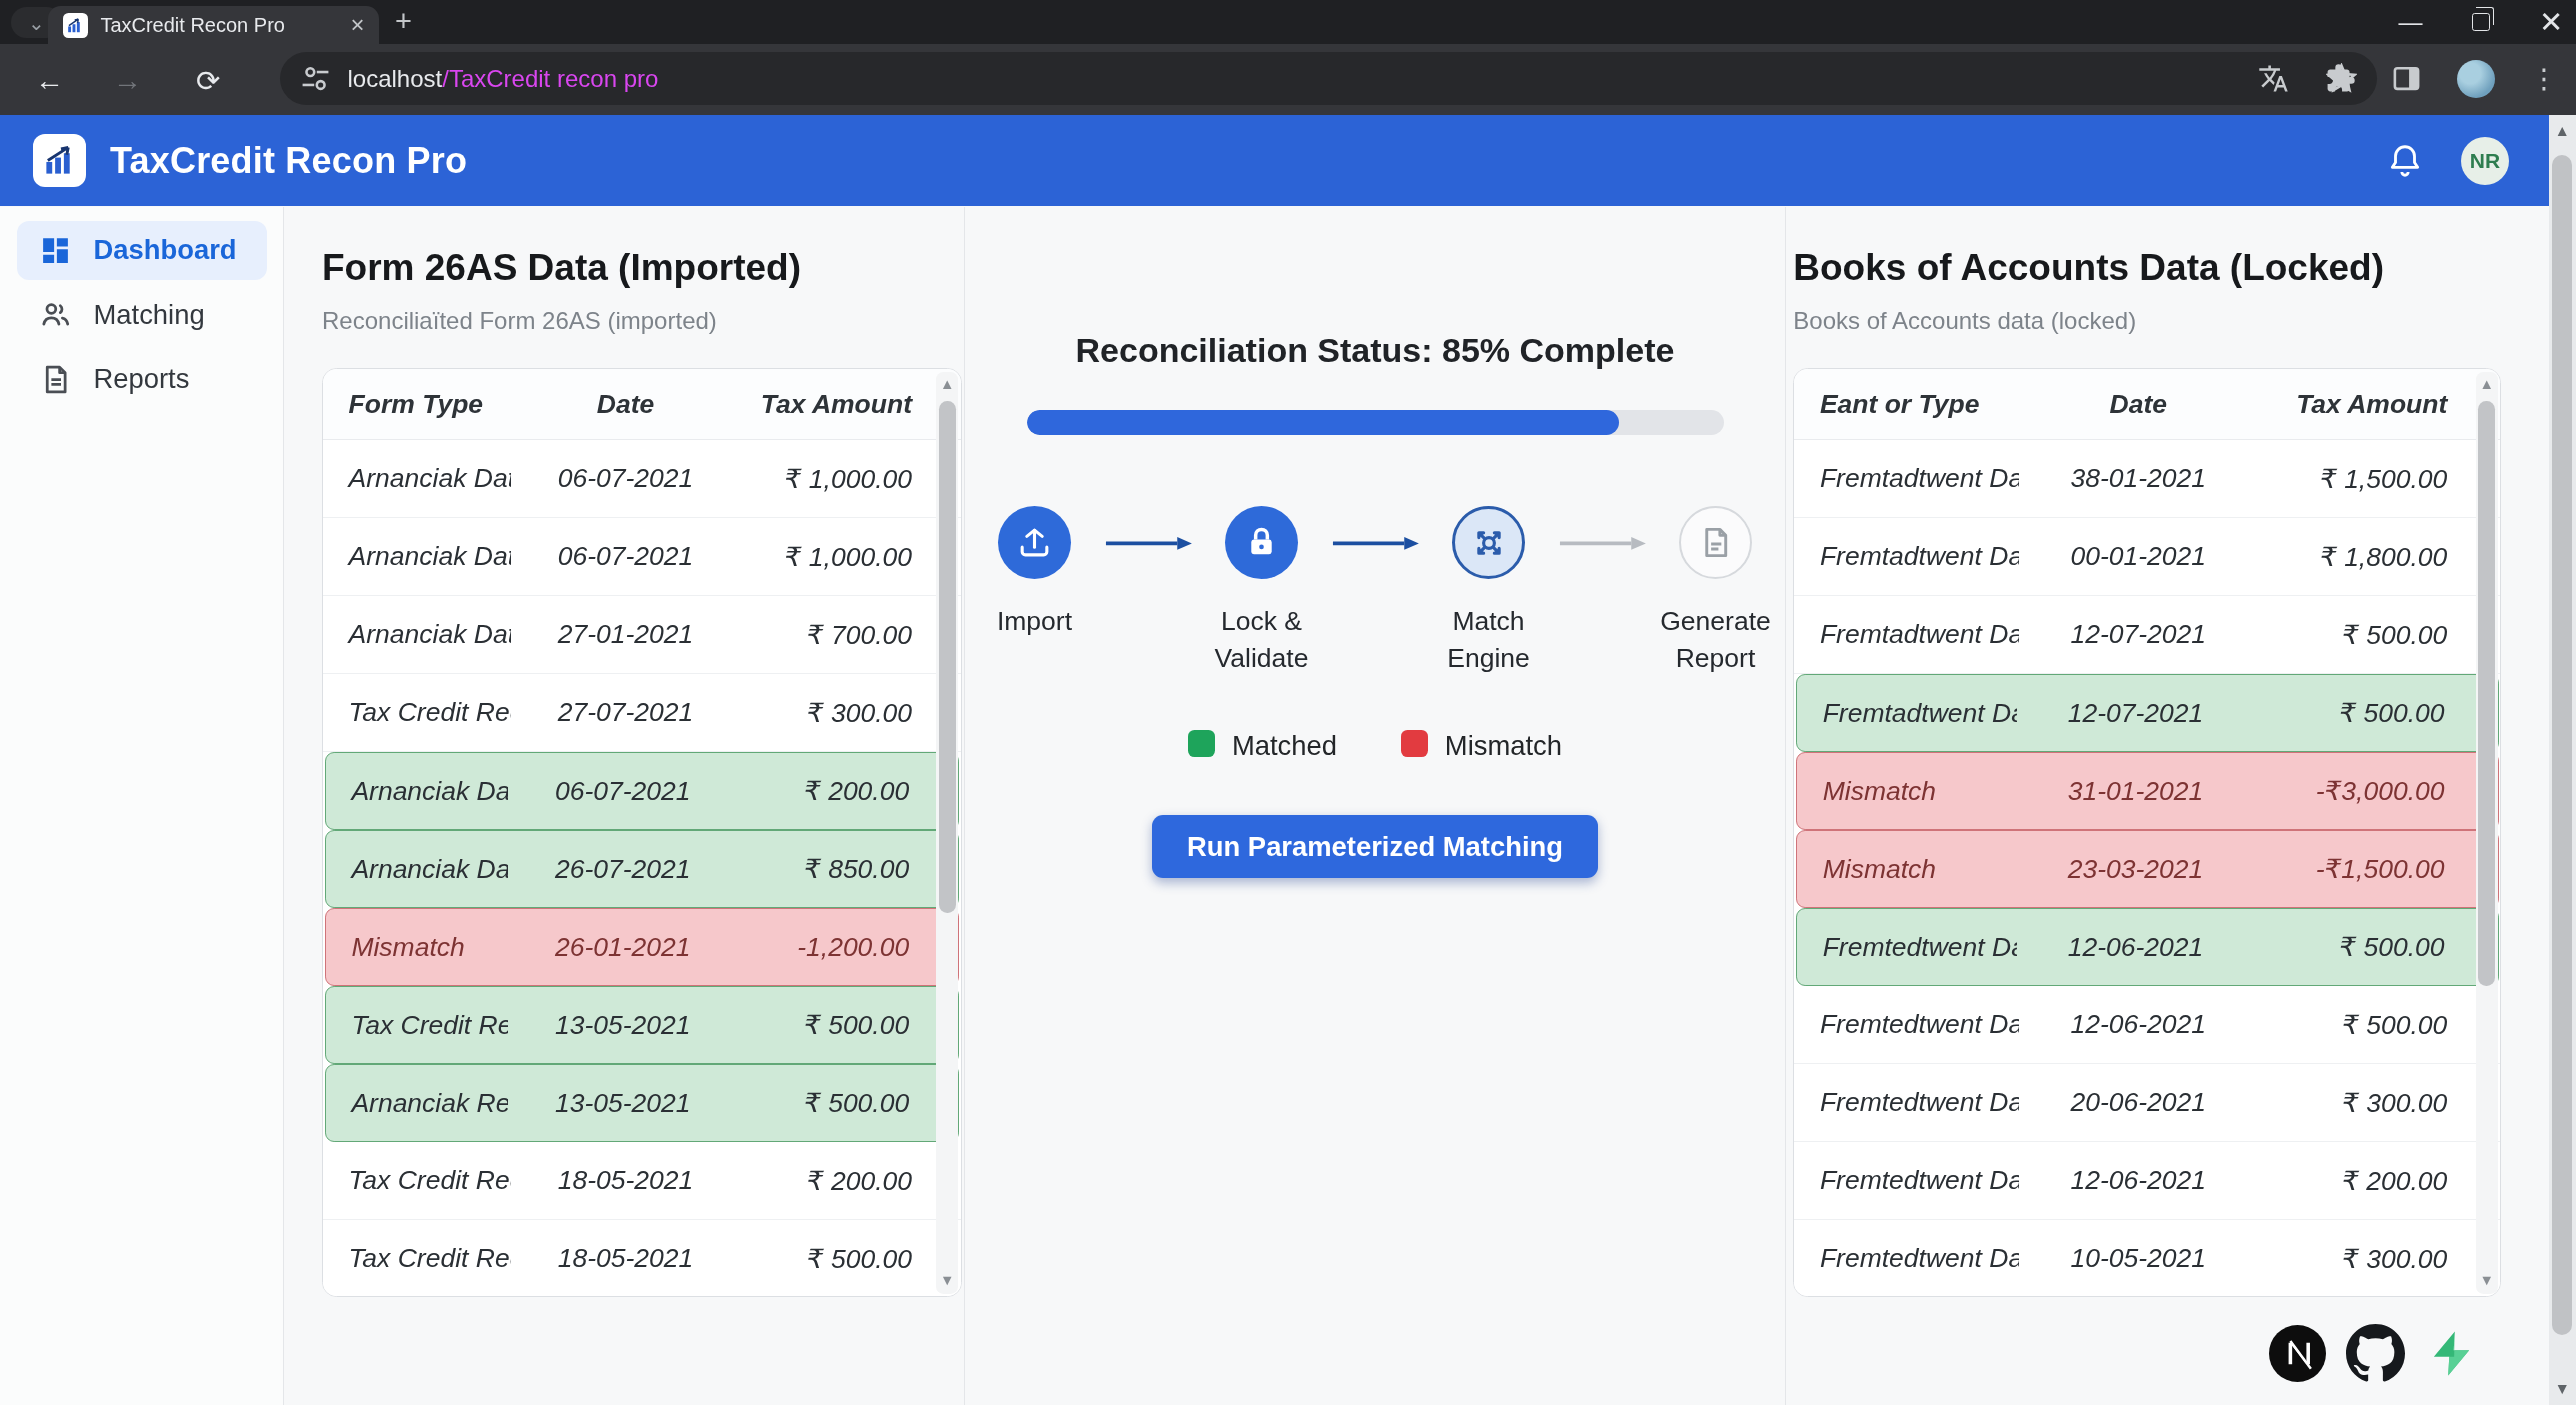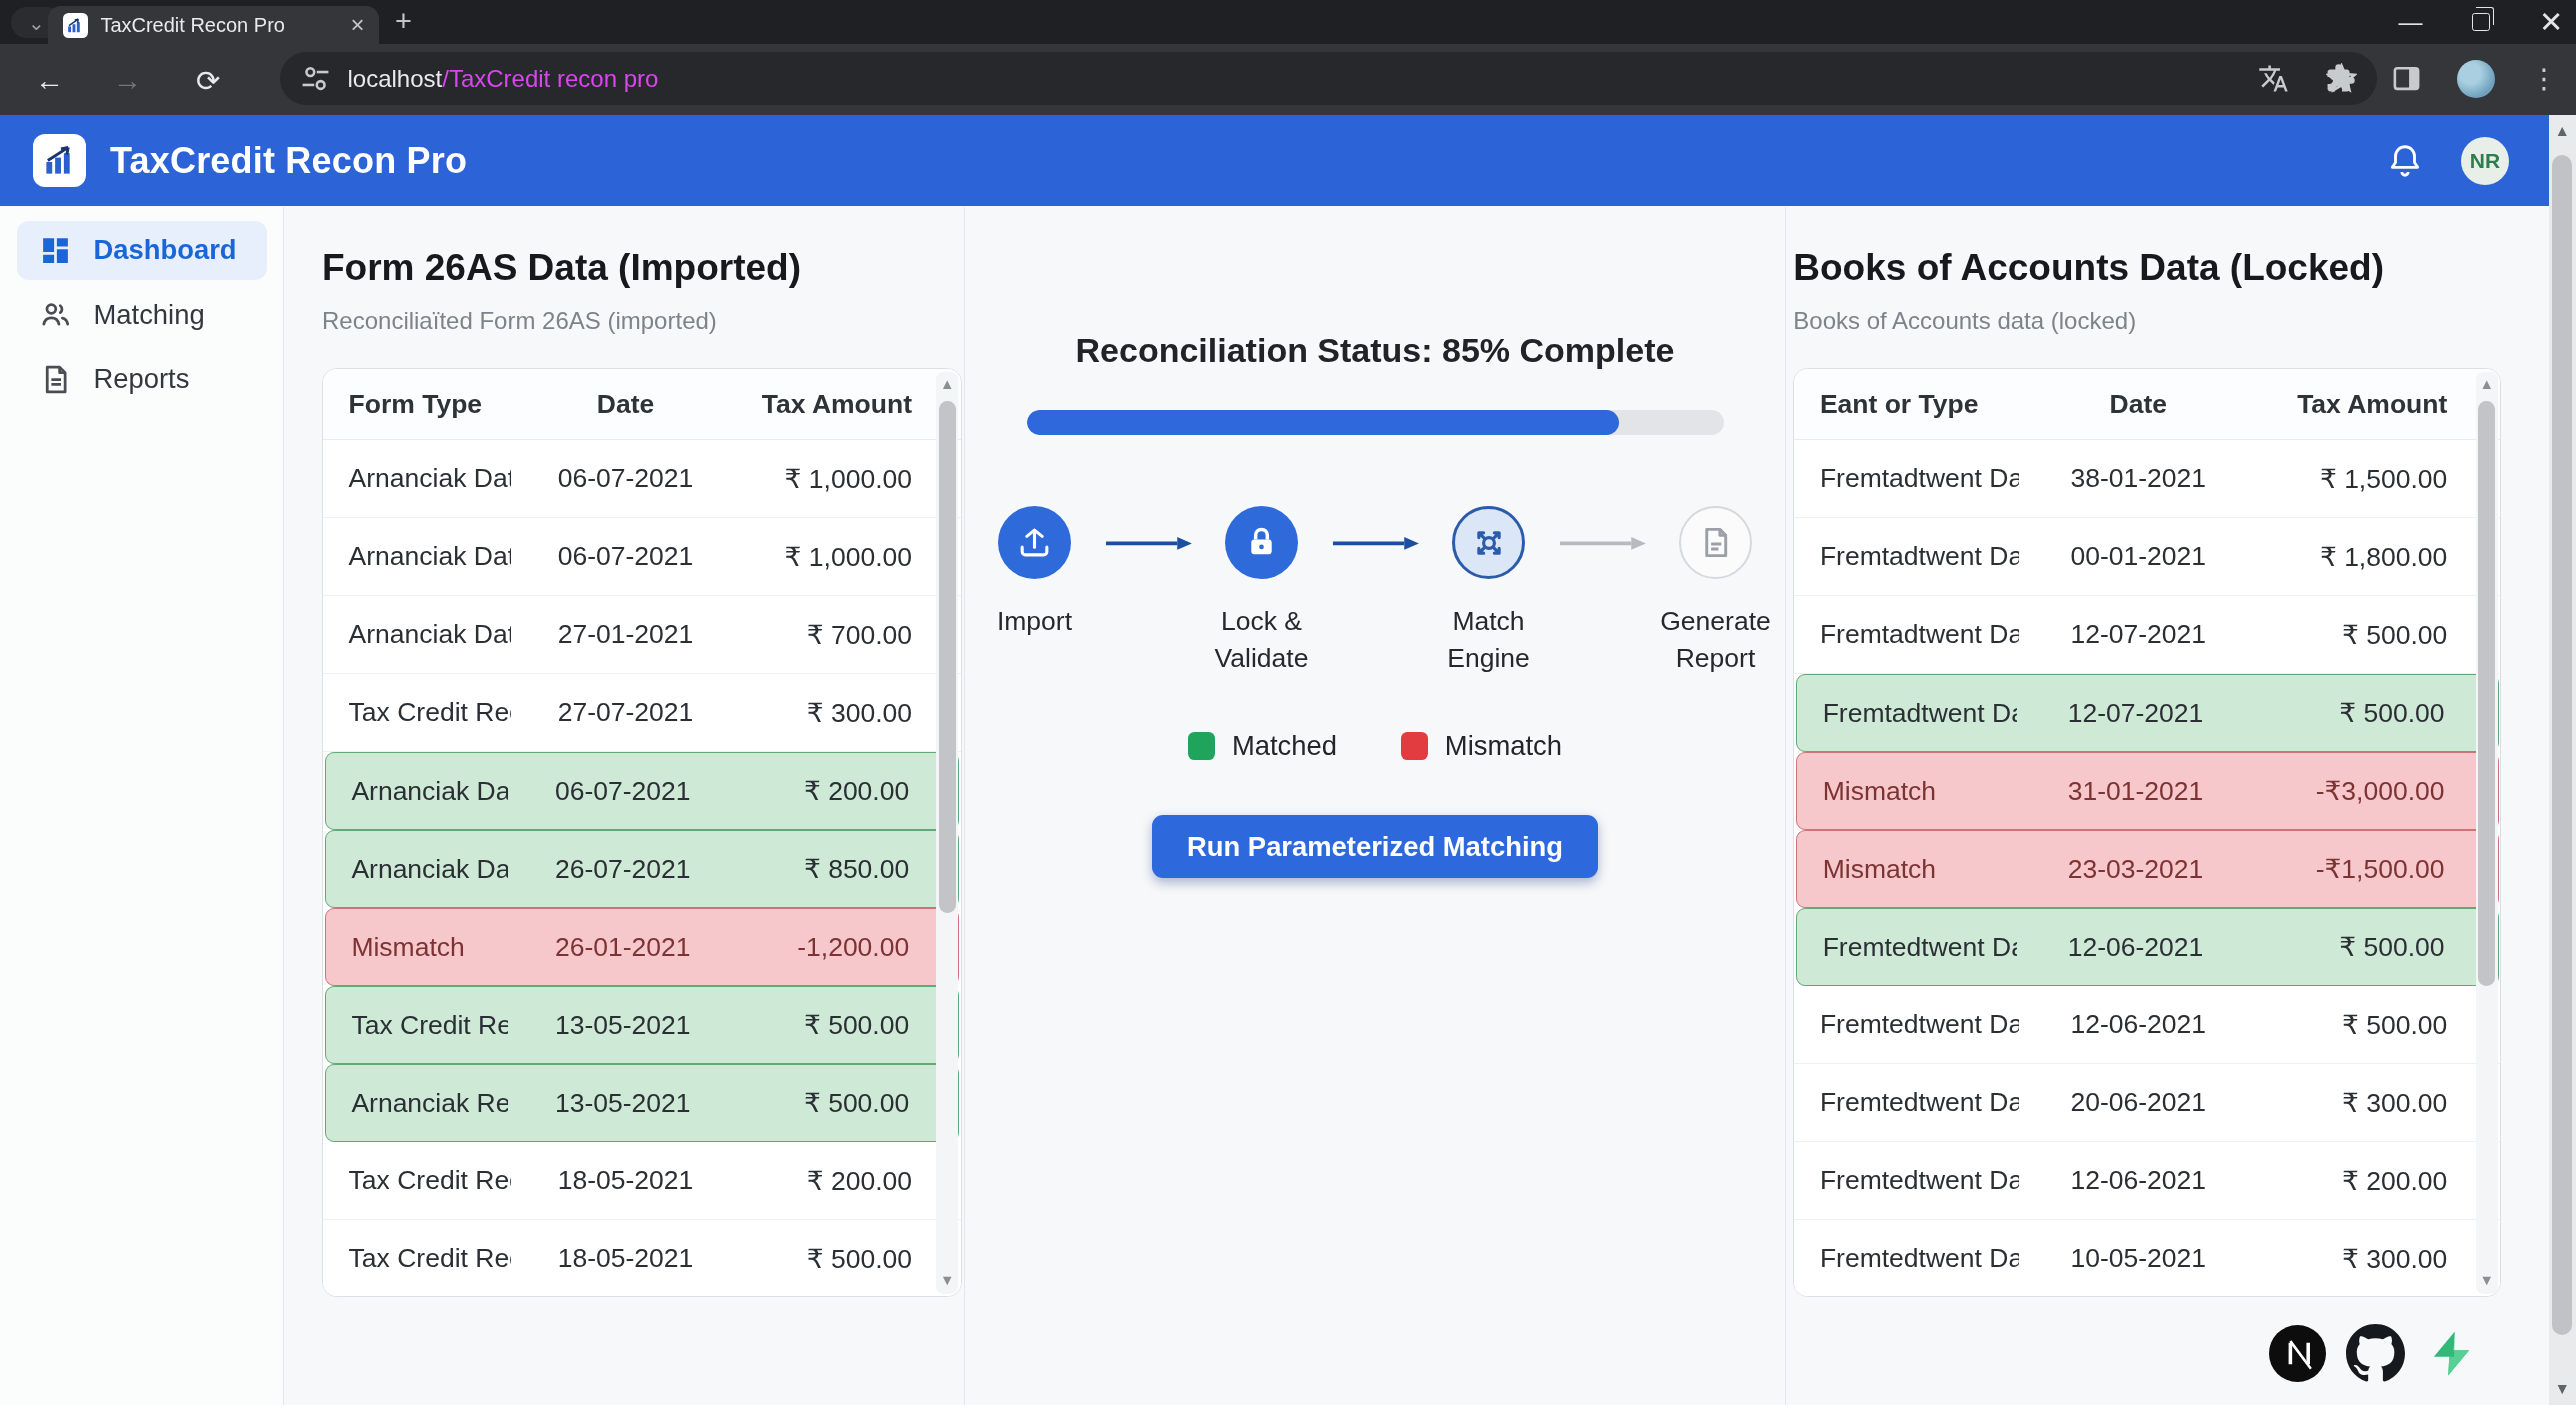--- a/index.html
+++ b/index.html
@@ -58,21 +58,21 @@
 
   .col { position:relative; }
   .col1 { width:681px; border-right:1.8px solid #e4e6e9; padding:40px 0 0 38px; }
   .col2 { width:821px; border-right:1.8px solid #e4e6e9; text-align:center; }
   .col3 { width:762px; padding:40px 0 0 7.3px; }
 
   .ptitle { font-size:37px; font-weight:700; color:#17191c; }
   .psub { font-size:24px; color:#7d838a; margin-top:18.3px; }
 
   .tablecard { margin-top:33px; background:#fff; border:1.8px solid #dcdfe3; border-radius:14.6px;
-    overflow:hidden; position:relative; }
+    overflow:hidden; position:relative;font-style:italic; }
   .t-left { width:640px; height:929px; }
   .t-right { width:708px; height:929px; }
   .thead { height:71px; display:grid; align-items:center; border-bottom:1.8px solid #e9ebee; background:#fcfdfe;
     font-size:26.5px; font-weight:700; color:#2e3338; }
   .t-left .thead, .t-left .trow { grid-template-columns:1fr 229px 183px; padding-right:38px; }
   .t-right .thead, .t-right .trow { grid-template-columns:1fr 238px 201px; padding-right:42px; }
   .c-name { padding-left:25.6px; white-space:nowrap; overflow:hidden; }
   .c-date { text-align:center; white-space:nowrap; }
   .c-amt { text-align:right; padding-right:11px; white-space:nowrap; }
   .trow { height:78px; display:grid; align-items:center; font-size:26.5px; color:#2a2f34;
@@ -93,21 +93,21 @@
   .steps { margin-top:71px; display:flex; align-items:flex-start; justify-content:center; }
   .step { width:146px; }
   .stepcircle { width:73px; height:73px; border-radius:50%; margin:0 auto;
     display:flex; align-items:center; justify-content:center; }
   .stepcircle.done { background:#2e6ad9; }
   .stepcircle.active { background:#dbe7f7; border:3.7px solid #2b5cab; }
   .stepcircle.pending { background:#fbfbfc; border:2.7px solid #d6d9dd; }
   .steplabel { margin-top:24px; font-size:26.5px; color:#25292e; line-height:37px; }
   .arrow { margin-top:31px; flex:none; }
   .legend { margin-top:53px; display:flex; justify-content:center; gap:64px; align-items:center; }
-  .legitem { display:flex; align-items:center; gap:16.5px; font-size:27.4px; color:#232629; }
+  .legitem { display:flex; align-items:flex-start; gap:16.5px; font-size:27.4px; color:#232629; }
   .sw { width:27.4px; height:27.4px; border-radius:6.4px; }
   .runbtn { margin-top:53px; display:inline-block; background:#2e68dd; color:#fff; font-size:27.4px; font-weight:700;
     padding:15.6px 35px; border-radius:11px; border:none; box-shadow:0 4.6px 11px rgba(30,60,140,.35); }
 
   
   .badges { position:absolute; right:71px; bottom:22px; display:flex; align-items:center; gap:20px; }
 
   
   .pagescroll { position:absolute; right:0; top:115px; width:27.4px; height:1290px; background:#e8eaec; }
   .pagescroll .arr { position:absolute; left:0; width:27.4px; text-align:center; color:#5f6468; font-size:15.6px; }

